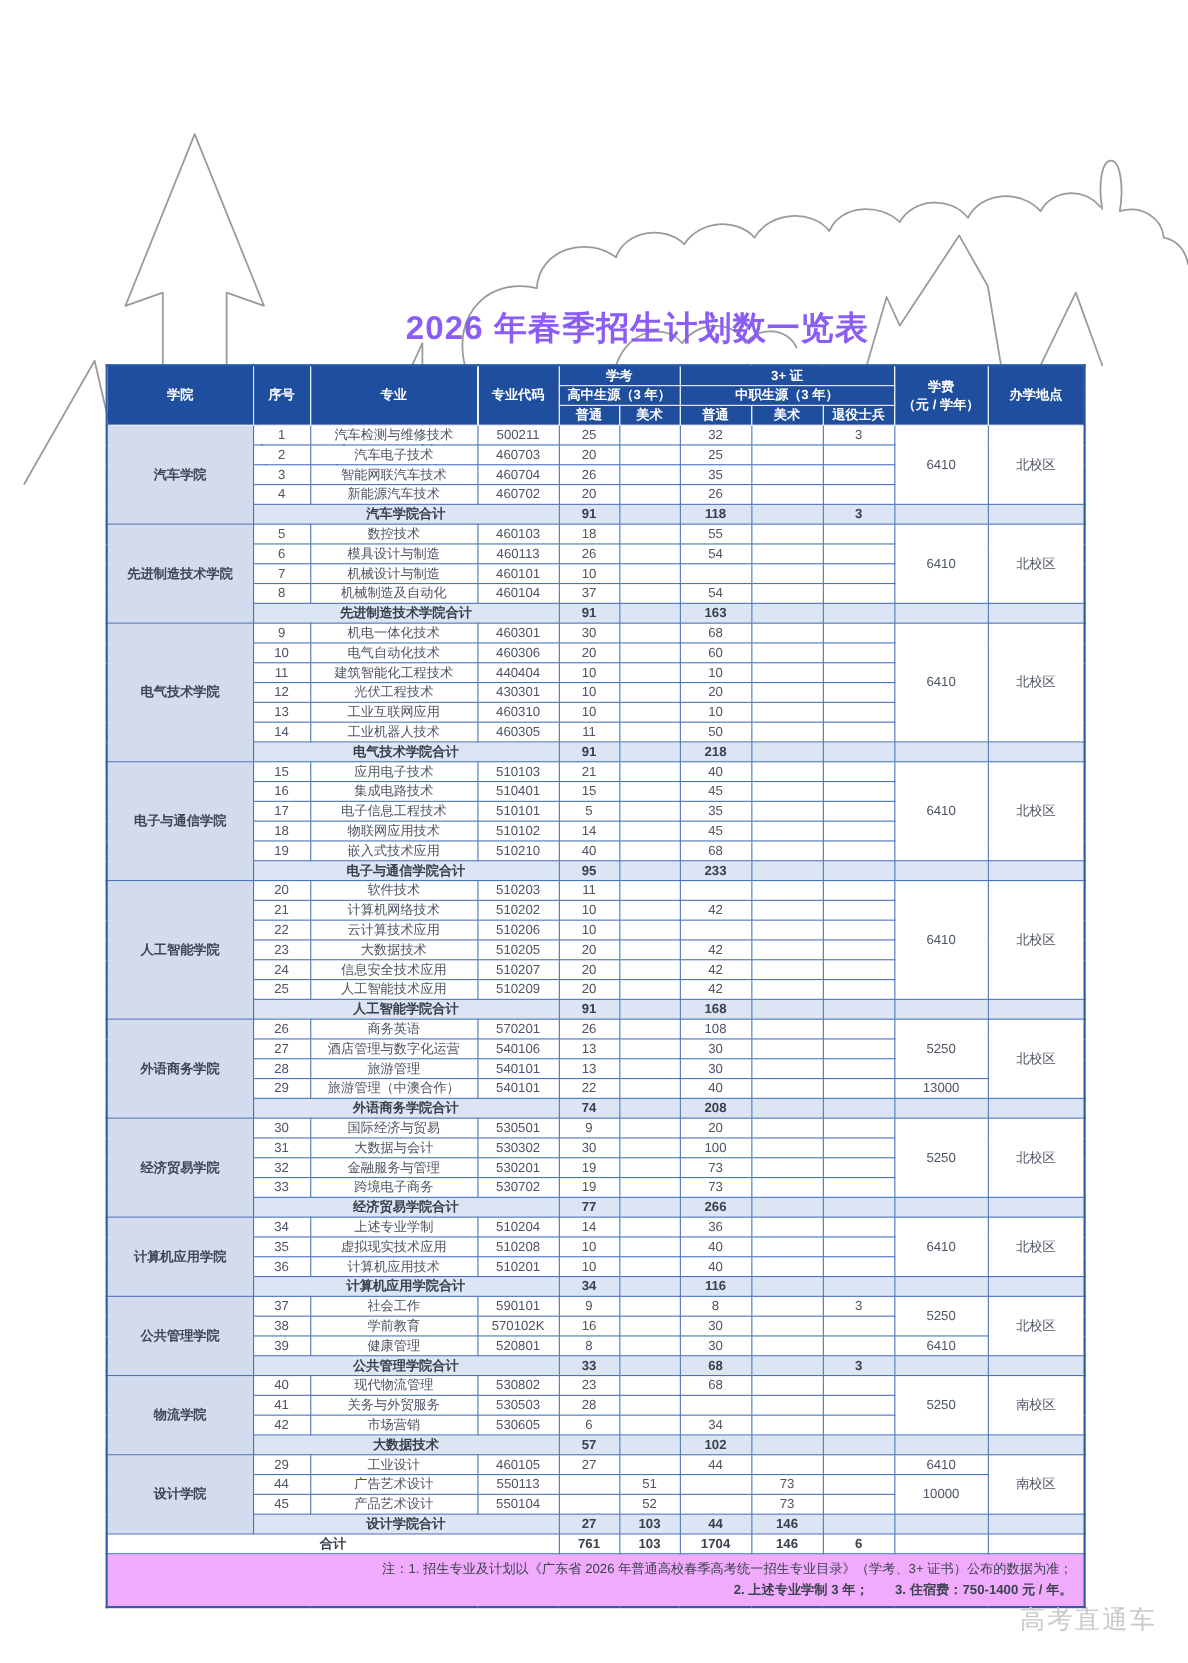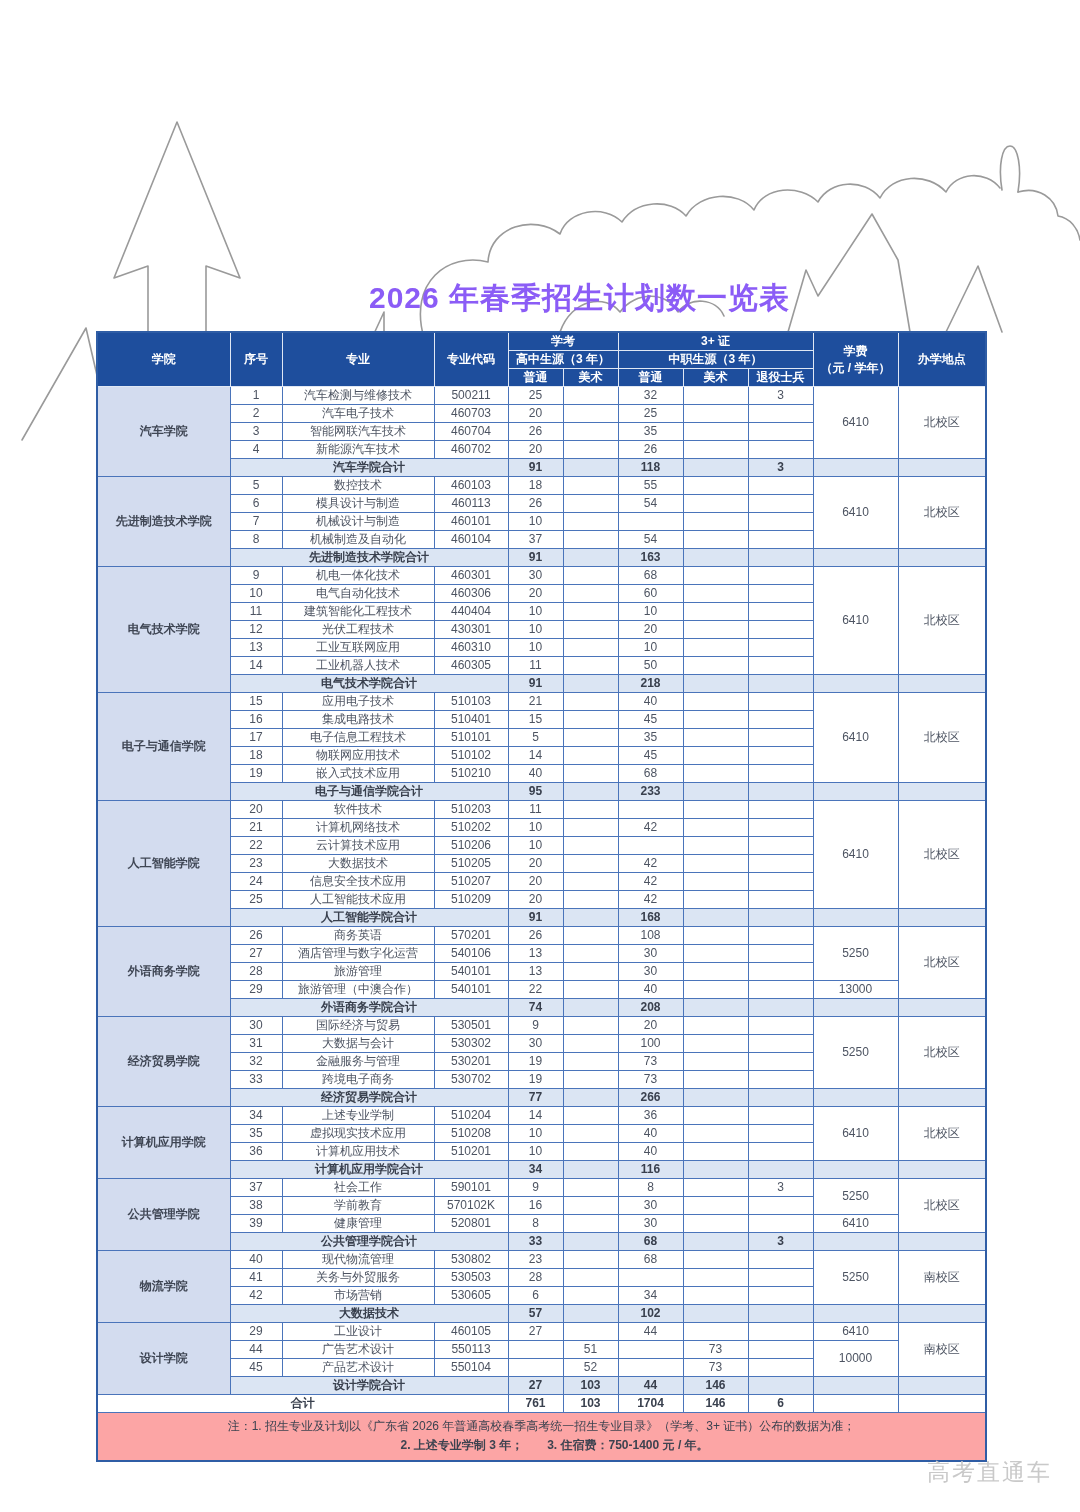--- a/index.html
+++ b/index.html
@@ -28,21 +28,21 @@
   td {
     border:1px solid #4a74ba; background:#ffffff; color:#4d5462;
     font-size:12px; height:17px; line-height:17px; padding:0 2px;
     text-align:center; overflow:hidden; white-space:nowrap;
   }
   td.college { background:#d3dcef; color:#3f4654;font-weight:bold; }
   td.major   { letter-spacing:0; }
   tr.subtotal td { background:#dbe5f3; font-weight:bold; color:#39404e; }
   tr.total td    { font-weight:bold; color:#39404e;margin-left:40px; }
   tr.notes td {
-    background:#fca5a5; text-align:center; height:auto; line-height:19px;
+    background:#f0abfc; text-align:right; height:auto; line-height:19px;
     padding:4px 10px 5px 10px; white-space:normal; color:#3d4350;
     font-size:12px;
   }
   .note-line { line-height:19px; }
   .note-line.indent { padding-left:26px;font-weight:bold; }
   .watermark {
     position:absolute; right:28px; bottom:24px; z-index:2;
     font-size:23px; color:#c9c9c9; letter-spacing:2px;
   }
 </style>

